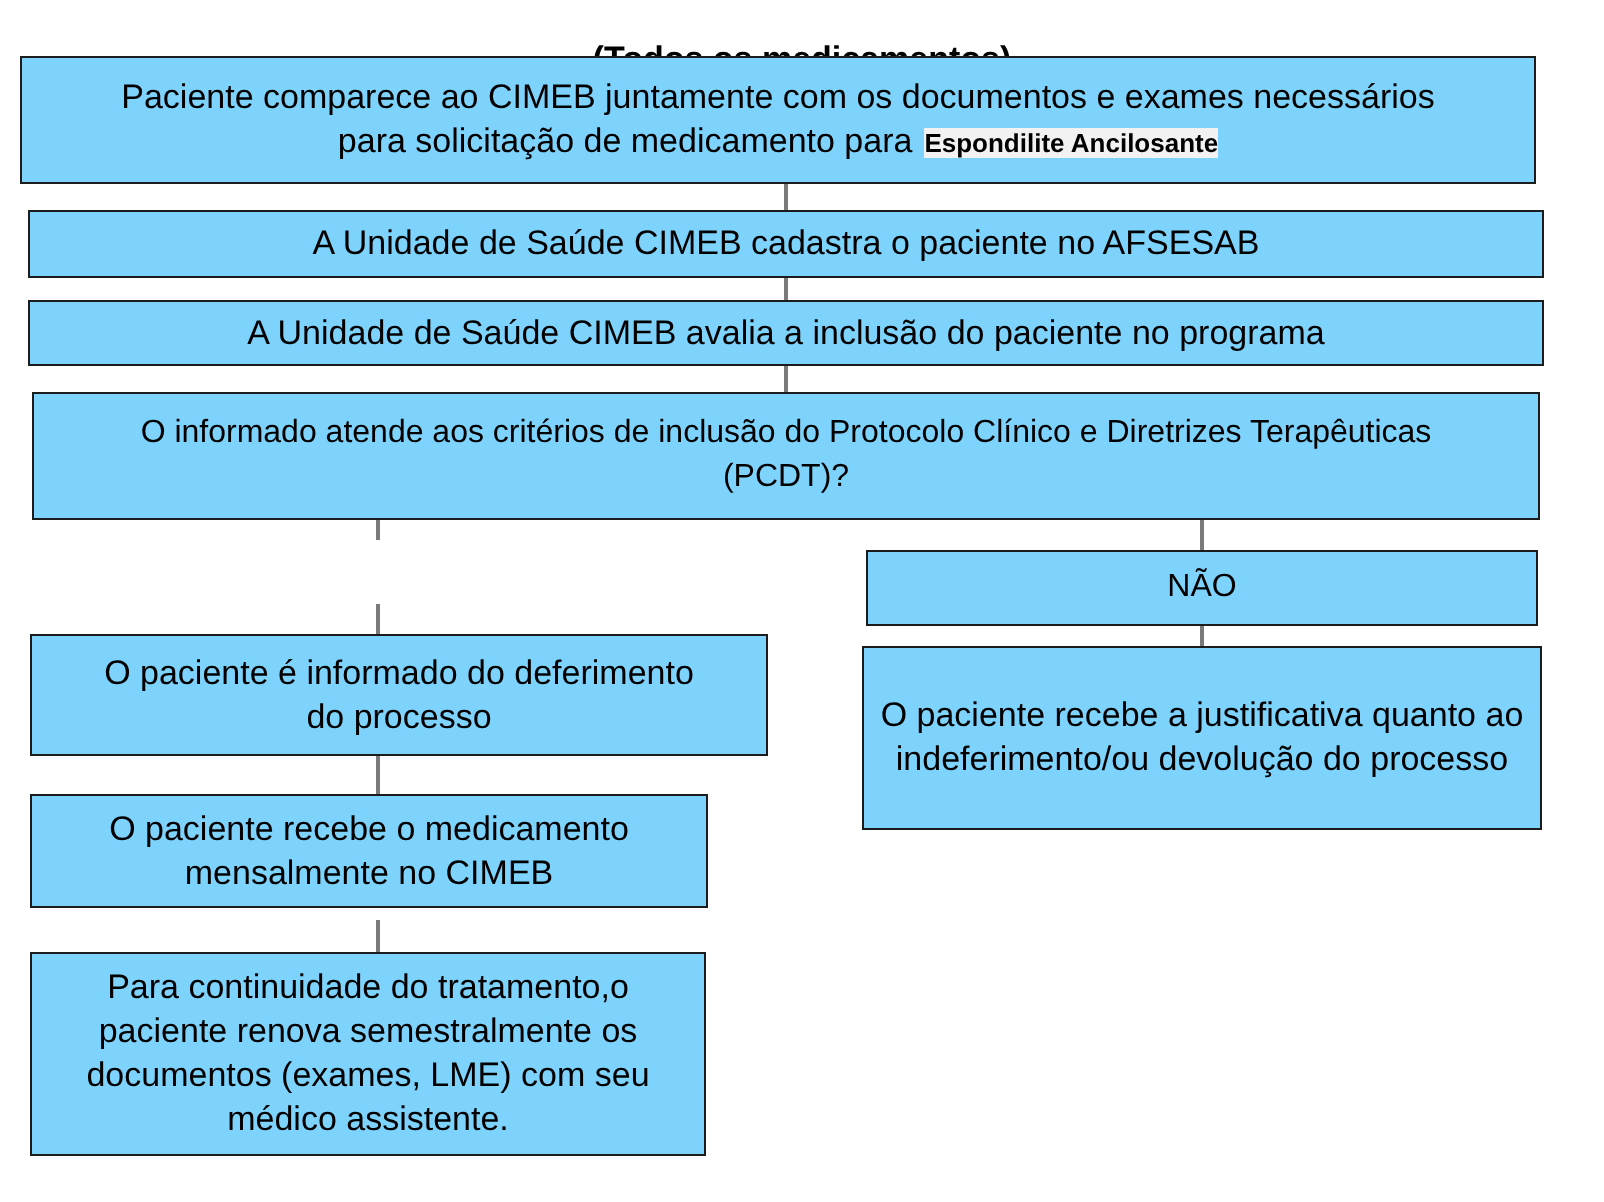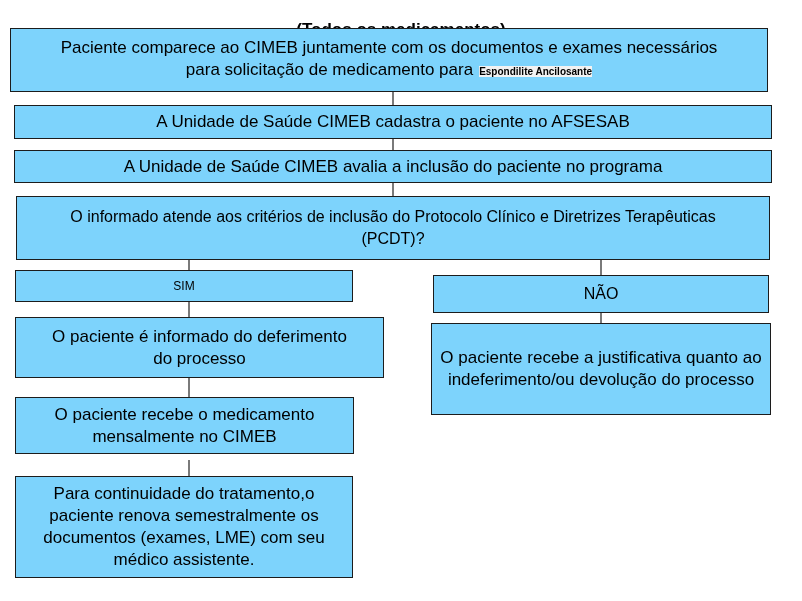--- a/index.html
+++ b/index.html
@@ -37,21 +37,21 @@
   .b3 { left: 14px;  top: 150px; width: 758px; height: 33px; }
   .b4 { left: 16px;  top: 196px; width: 754px; height: 64px; font-size: 16px; }
   .bsim { left: 15px;  top: 270px; width: 338px; height: 32px; font-size: 12px; }
   .bnao { left: 433px; top: 275px; width: 336px; height: 38px; font-size: 16px; justify-content: center; }
   .b5 { left: 15px;  top: 317px; width: 369px; height: 61px; padding: 0 30px; }
   .b6 { left: 15px;  top: 397px; width: 339px; height: 57px; padding: 0 30px; }
   .b7 { left: 15px;  top: 476px; width: 338px; height: 102px; padding: 0 8px; }
   .b8 { left: 431px; top: 323px; width: 340px; height: 92px; padding: 0 7px; }
   .hl {
     font-weight: bold;
-    font-size: 10px;
+    font-size: 13px;
     background: #f2f2f2;
     margin-left: 6px;
   }
   .connector {
     position: absolute;
     width: 2px;
     background: #7a7a7a;
   }
   .cx-mid { left: 392px; }
   .cx-left { left: 188px; }
@@ -95,23 +95,20 @@
   <div class="connector cx-mid c3"></div>
 
   <div class="fbox b4">
     <div>O informado atende aos critérios de inclusão do Protocolo Clínico e Diretrizes Terapêuticas</div>
     <div>(PCDT)?</div>
   </div>
 
   <div class="connector cx-left c4"></div>
   <div class="connector cx-right c5"></div>
 
-  <div class="fbox bsim">
-    <div>SIM</div>
-  </div>
 
   <div class="fbox bnao">
     <div>NÃO</div>
   </div>
 
   <div class="connector cx-left c6"></div>
 
   <div class="fbox b5">
     <div>O paciente é informado do deferimento do processo</div>
   </div>

